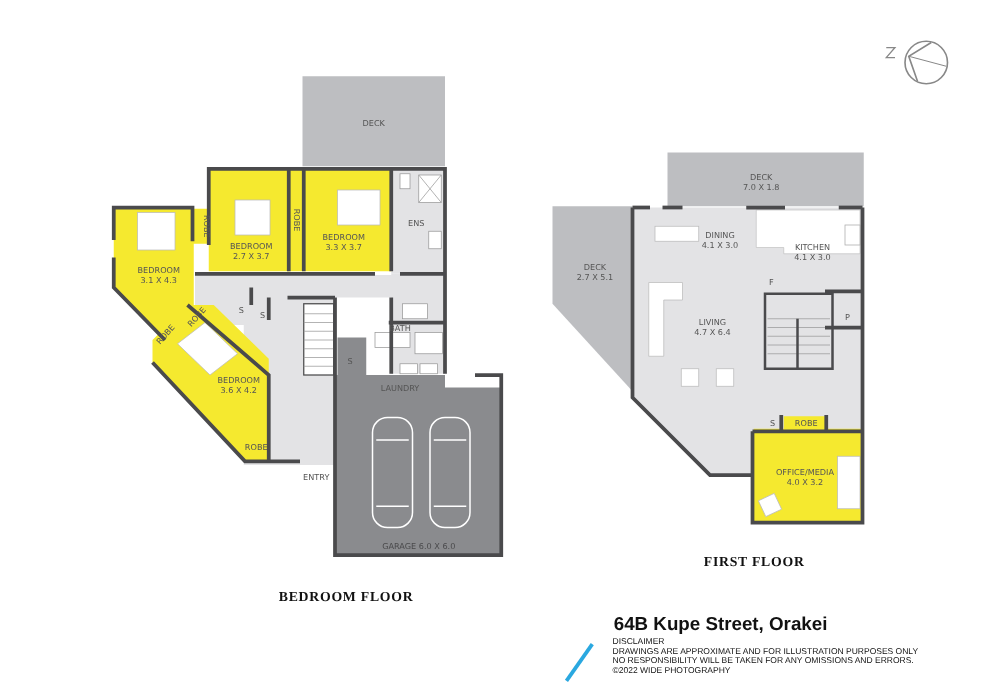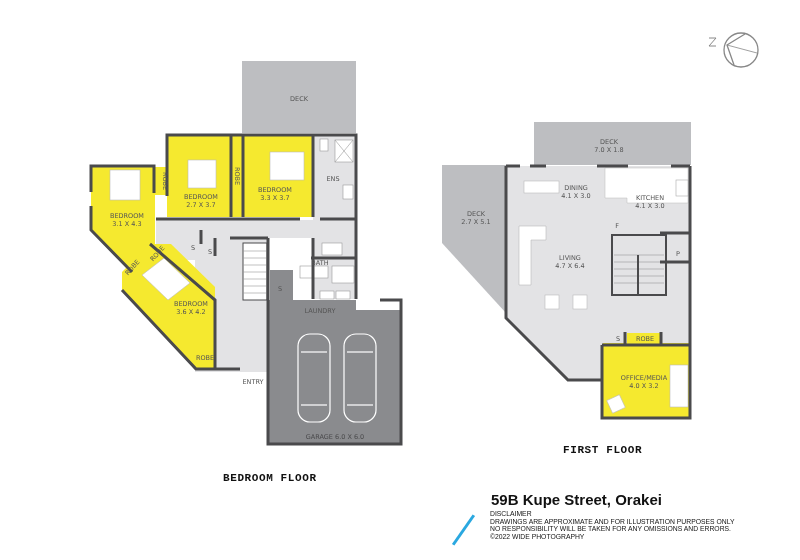--- a/index.html
+++ b/index.html
@@ -1,19 +1,19 @@
 <!DOCTYPE html>
 <html><head>
 <meta charset="utf-8">
 <style>
   html, body { margin:0; padding:0; background:#ffffff; }
   body { width:800px; height:560px; position:relative; overflow:hidden; font-family:"DejaVu Sans", sans-serif; }
   svg.plan { position:absolute; left:0; top:0; }
   .rl { font-family:"DejaVu Sans", sans-serif; font-size:6.5px; fill:#555; text-anchor:middle; }
-  .floor-title { position:absolute; font-family:Liberation Mono, monospace; font-weight:bold; font-size:11px; letter-spacing:0.6px; color:#111; }
+  .floor-title { position:absolute; font-family:Liberation Serif, serif; font-weight:bold; font-size:11px; letter-spacing:0.6px; color:#111; }
   .address { position:absolute; left:491px; top:491px; font-family:"Liberation Sans", sans-serif; font-weight:bold; font-size:15px; color:#111; }
   .disclaimer { position:absolute; left:490px; top:510px; font-family:"Liberation Sans", sans-serif; font-size:6.8px; line-height:7.6px; color:#111; text-transform:uppercase; }
   .slash { position:absolute; left:462px; top:512px; width:3px; height:36px; background:#2aa8e0; transform:rotate(35deg); transform-origin:center; }
 </style>
 </head>
 <body>
 
 <svg class="plan" width="800" height="560" viewBox="0 0 800 560">
 
   <g>
@@ -191,19 +191,19 @@
     <polyline points="745,34 727,45 734,65"></polyline>
     <line x1="727" y1="45" x2="757" y2="53" stroke-width="0.8"></line>
     <polyline points="709,38 716,38 709,46 716,46" stroke-width="1"></polyline>
   </g>
 </svg>
 
 <div class="floor-title" style="left:223px;top:472px;">BEDROOM FLOOR</div>
 <div class="floor-title" style="left:563px;top:444px;">FIRST FLOOR</div>
 
 <div class="slash"></div>
-<div class="address">59B Kupe Street, Orakei</div>
+<div class="address">64B Kupe Street, Orakei</div>
 <div class="disclaimer">
   <div>DISCLAIMER</div>
   <div>DRAWINGS ARE APPROXIMATE AND FOR ILLUSTRATION PURPOSES ONLY</div>
   <div>NO RESPONSIBILITY WILL BE TAKEN FOR ANY OMISSIONS AND ERRORS.</div>
   <div>©2022 WIDE PHOTOGRAPHY</div>
 </div>
 
 </body></html>

